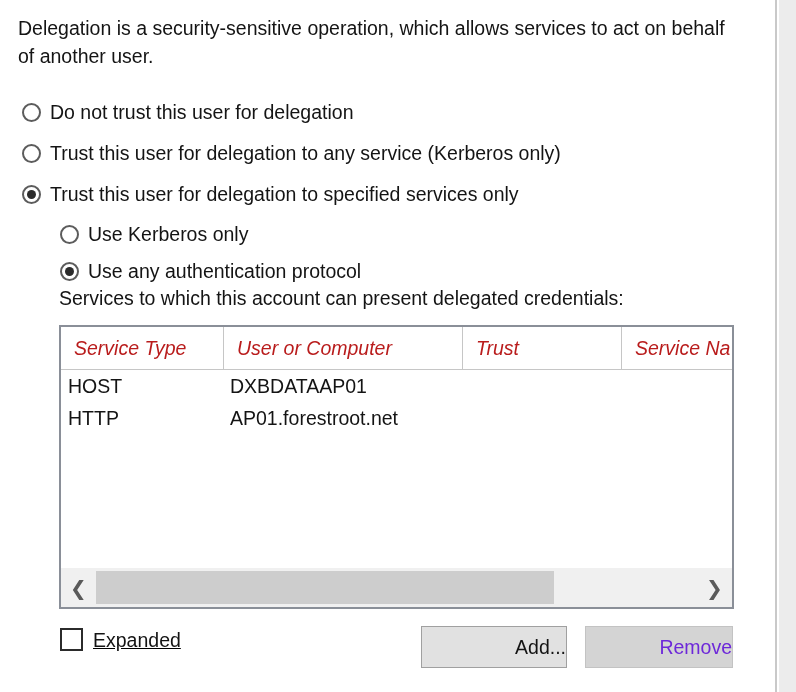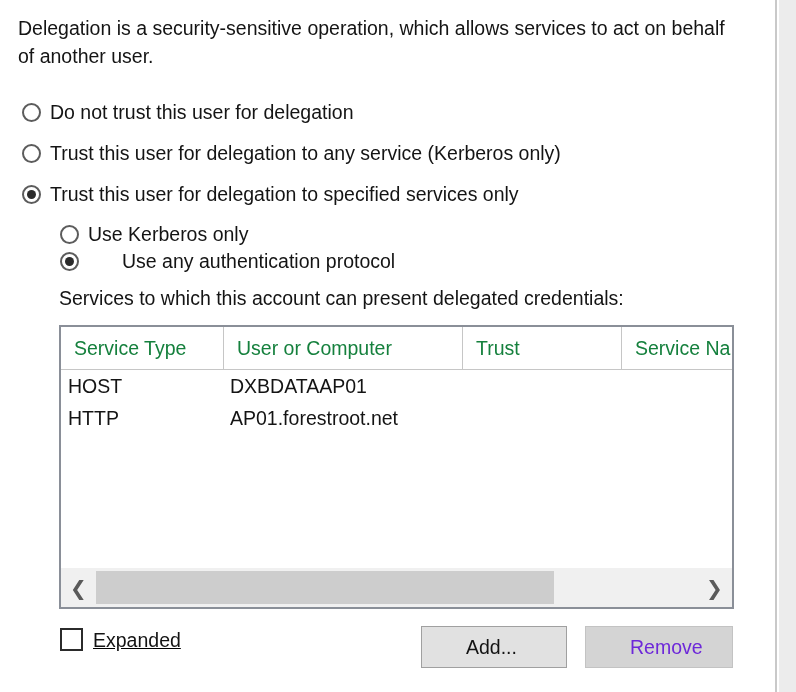--- a/index.html
+++ b/index.html
@@ -74,21 +74,21 @@
     font-size: 19.5px;
     color: #141414;
     margin-left: 9px;
     line-height: 20px;
   }
 
   #row-none      { left: 22px; top: 90px;  }
   #row-any       { left: 22px; top: 131px; }
   #row-specified { left: 22px; top: 172px; }
   #row-kerberos  { left: 60px; top: 212px; }
-  #row-anyproto  { left: 60px; top: 239px; gap: 34px; }
+  #row-anyproto  { left: 60px; top: 249px; }
 
   
   #list-caption {
     position: absolute;
     left: 59px;
     top: 287px;
     font-size: 19.5px;
     color: #141414;
     white-space: nowrap;
   }
@@ -110,25 +110,26 @@
     height: 43px;
     border-bottom: 1px solid #c6c6c6;
     box-sizing: border-box;
   }
   .lv-col {
     position: absolute;
     top: 0;
     height: 42px;
     line-height: 42px;
     font-size: 19.5px;
-    color: #15803d;
+    color: #b91c1c;
     white-space: nowrap;
     overflow: hidden;
     box-sizing: border-box;
     padding-left: 13px;
+    font-style: italic;
   }
   .lv-col + .lv-col { border-left: 1px solid #c6c6c6; }
   #lv-col-0 { left: 0px;   width: 162px; }
   #lv-col-1 { left: 162px; width: 239px; }
   #lv-col-2 { left: 401px; width: 159px; }
   #lv-col-3 { left: 560px; width: 117px; }
 
   #lv-rows {
     position: absolute;
     left: 0;
@@ -218,21 +219,21 @@
     margin-left: 10px;
     line-height: 20px;
   }
 
   .btn {
     position: absolute;
     height: 42px;
     box-sizing: border-box;
     font-family: "Liberation Sans", sans-serif;
     font-size: 19.5px;
-    text-align: left;
+    text-align: right;
     line-height: 40px;
     background: #e1e1e1;
     border: 1px solid #adadad;
     padding-left: 44px;
   }
   #btn-add {
     left: 421px;
     top: 626px;
     width: 146px;
     color: #141414;

